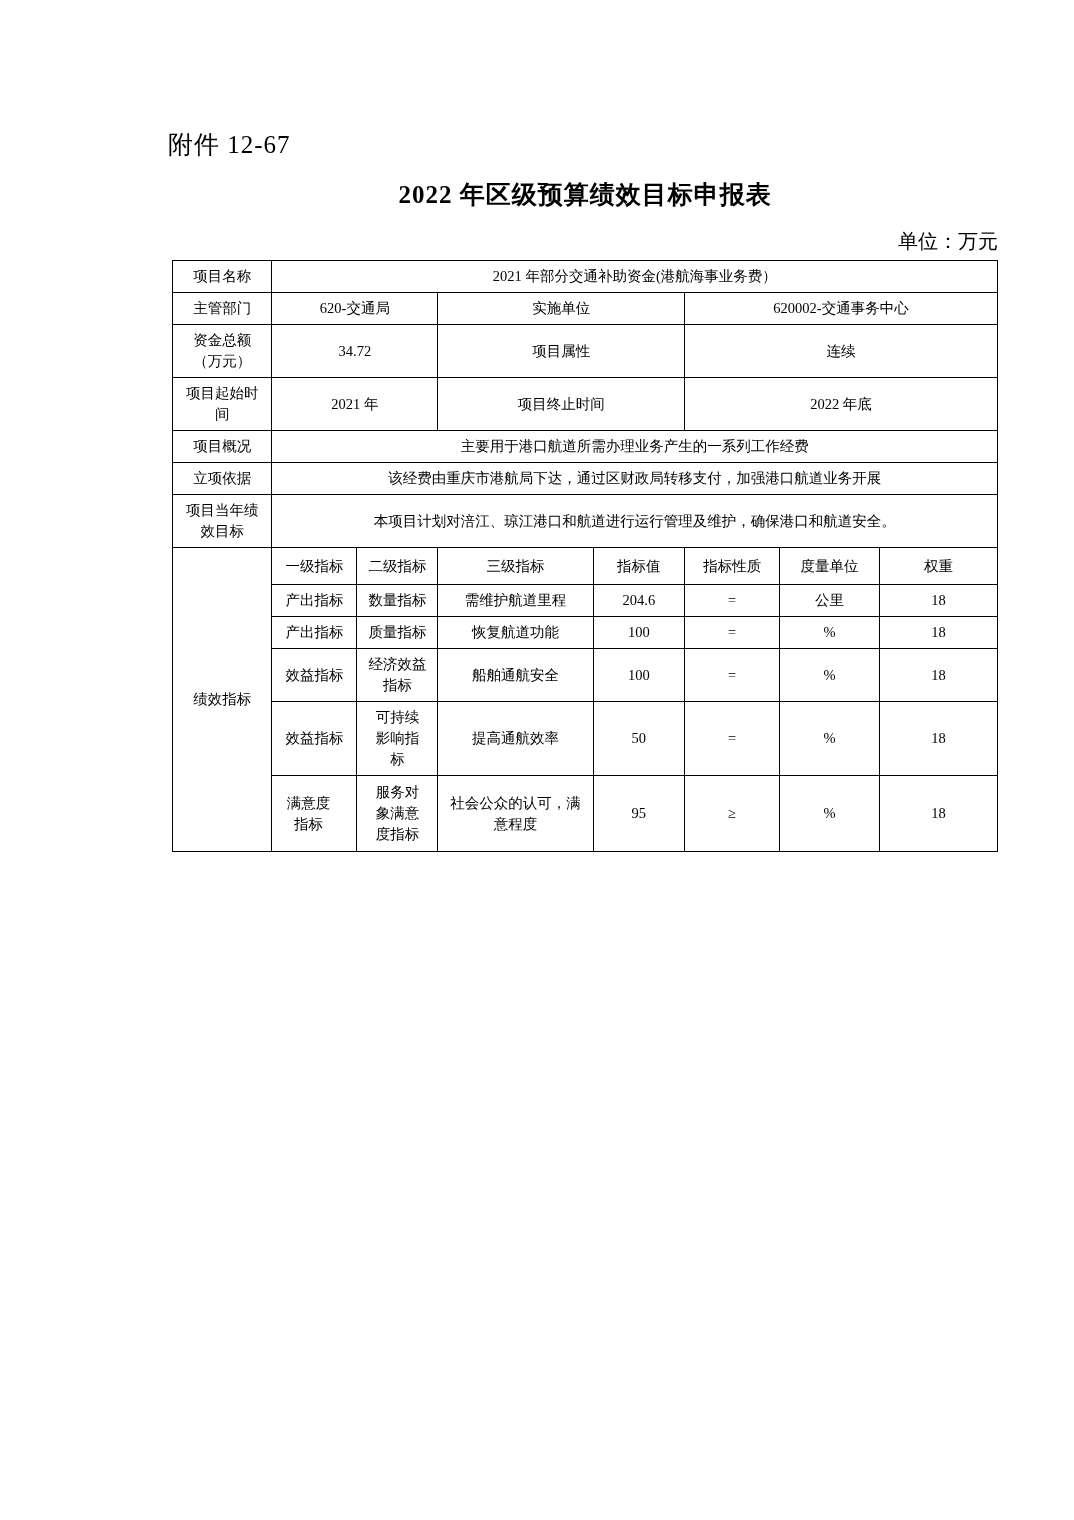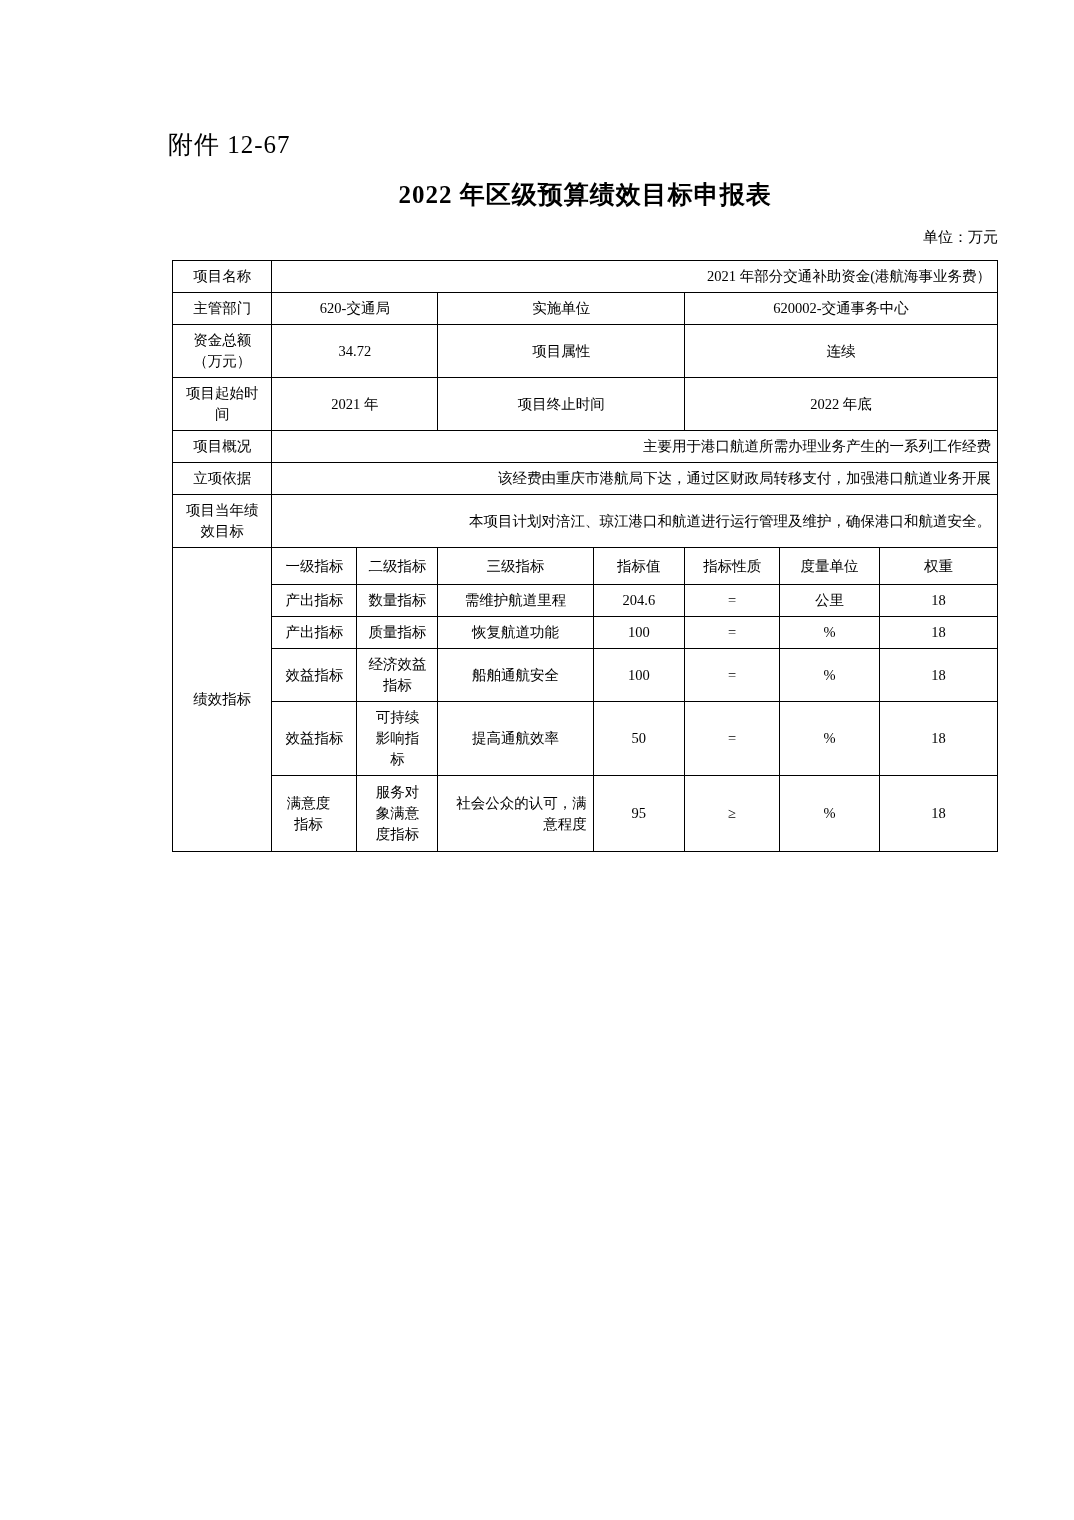--- a/index.html
+++ b/index.html
@@ -35,39 +35,39 @@
     top: 178px;
     text-align: center;
     font-size: 25px;
     font-weight: bold;
     letter-spacing: 1px;
   }
   .unit-note {
     position: absolute;
     right: 124px;
     top: 228px;
-    font-size: 15px;
+    font-size: 20px;
   }
   table.main {
     position: absolute;
     left: 124px;
     top: 260px;
     width: 826px;
     border-collapse: collapse;
     table-layout: fixed;
   }
   table.main td {
     border: 1px solid #000000;
     font-size: 14.5px;
     padding: 5px 6px;
     vertical-align: middle;
     line-height: 1.45;
   }
   .c { text-align: center; }
-  .l { text-align: right; padding-left: 9px; }
+  .l { text-align: center; padding-left: 9px; }
   .label { text-align: center; }
   .tall { height: 46px; }
   .row-h30 { height: 26px; }
   .row-h34 { height: 30px; }
   .indic-head td { height: 26px; }
   .vert-label {
     text-align: center;
     font-size: 14.5px;
   }
 </style>

